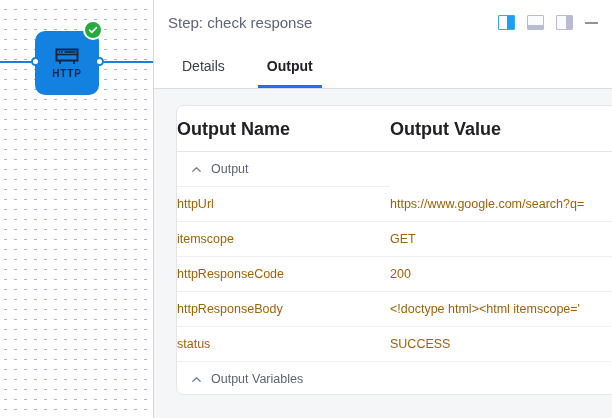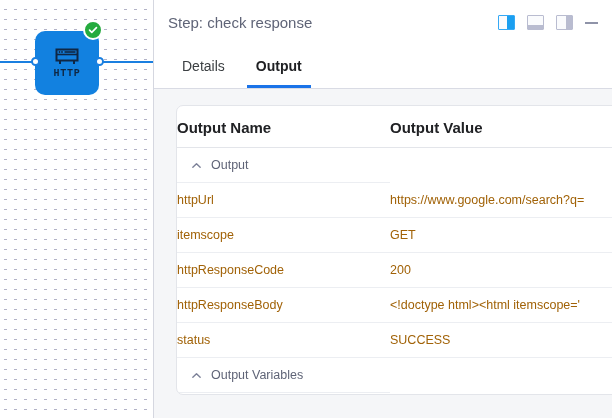--- a/index.html
+++ b/index.html
@@ -58,21 +58,21 @@
     align-items: center; justify-content: center;
     gap: 1px;
   }
   .node-icon { width: 28px; height: 20px; display: block; }
   .node-icon-text {
     color: #0f2744;
     font-size: 10px;
     font-weight: bold;
     letter-spacing: 0.8px;
     line-height: 1;
-    font-family: Liberation Mono, monospace;
+    font-family: Liberation Sans, sans-serif;
   }
   .port {
     position: absolute;
     width: 9px; height: 9px;
     border-radius: 50%;
     background: #ffffff;
     border: 2px solid #1a7fe0;
     top: 57px;
   }
   .port-in  { left: 31px; }
@@ -149,21 +149,21 @@
     background: #8f93a8;
     display: block;
   }
 
   .tabs {
     height: 44px;
     display: flex; align-items: flex-end;
     padding-left: 19px;
     border-bottom: 1px solid #d9dbe4;
     flex-shrink: 0;
-    gap: 0;
+    gap: 11px;
   }
   .tab {
     font-size: 14px;
     color: #3c4043;
     padding: 0 9px 11px 9px;
     margin-right: 13px;
     border-bottom: 3px solid transparent;
     white-space: nowrap;
     line-height: 16px;
   }
@@ -189,21 +189,21 @@
     overflow: hidden;
   }
 
   table.out-table {
     width: 100%;
     border-collapse: collapse;
     table-layout: fixed;
   }
   table.out-table th {
     text-align: left;
-    font-size: 15px;
+    font-size: 18px;
     font-weight: bold;
     color: #202124;
     padding: 13px 0 11px 0;
     border-bottom: 1px solid #e3e5ea;
     white-space: nowrap;
   }
   th.col-name { width: 213px; padding-left: 12px; }
   th.col-value { width: 239px; }
 
   table.out-table td {

